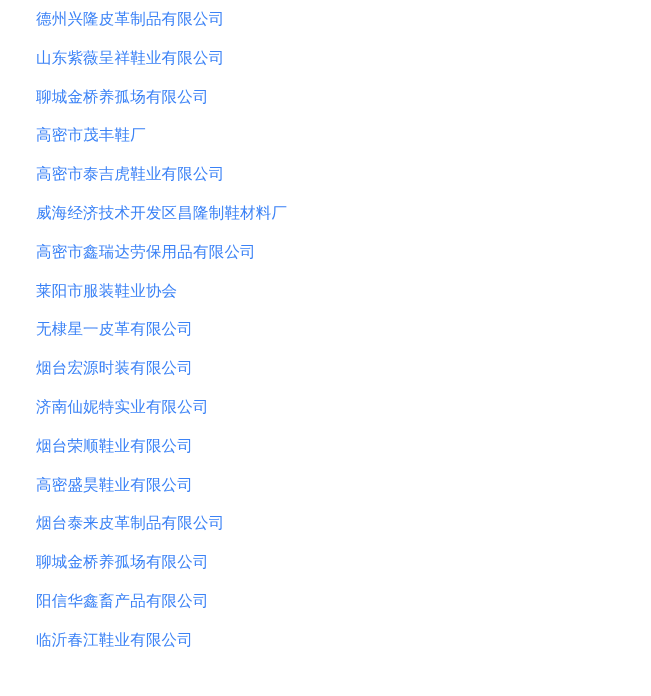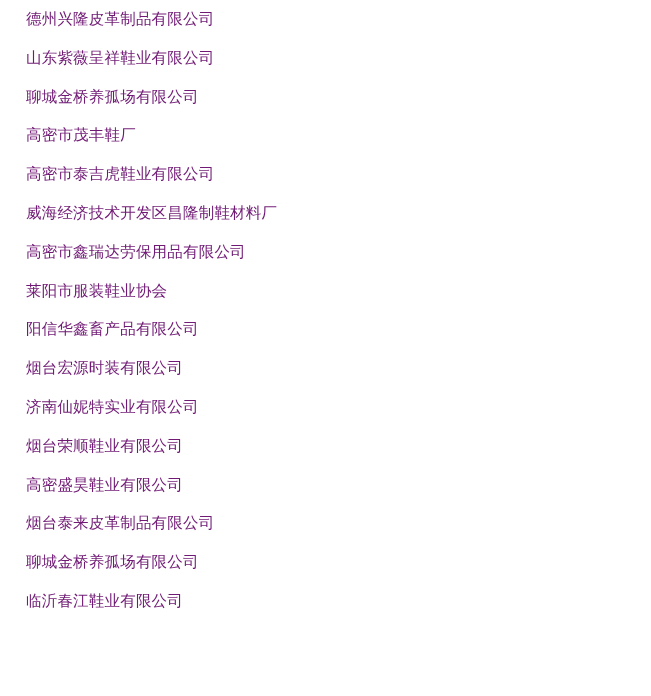--- a/index.html
+++ b/index.html
@@ -15,41 +15,42 @@
     overflow: hidden;
   }
   .company-list {
     list-style: none;
     margin: 0;
     padding: 0;
   }
   .company-item {
     height: 38.8px;
     line-height: 38.8px;
-    padding-left: 26px;
+    padding-left: 36px;
     font-size: 15.5px;
-    color: #701a75;
+    color: #3b82f6;
     white-space: nowrap;
     overflow: hidden;
     letter-spacing: 0.2px;
   }
 </style>
 </head>
 <body>
 
 <ul class="company-list">
   <li class="company-item">德州兴隆皮革制品有限公司</li>
   <li class="company-item">山东紫薇呈祥鞋业有限公司</li>
   <li class="company-item">聊城金桥养孤场有限公司</li>
   <li class="company-item">高密市茂丰鞋厂</li>
   <li class="company-item">高密市泰吉虎鞋业有限公司</li>
   <li class="company-item">威海经济技术开发区昌隆制鞋材料厂</li>
   <li class="company-item">高密市鑫瑞达劳保用品有限公司</li>
   <li class="company-item">莱阳市服装鞋业协会</li>
-  <li class="company-item">阳信华鑫畜产品有限公司</li>
+  <li class="company-item">无棣星一皮革有限公司</li>
   <li class="company-item">烟台宏源时装有限公司</li>
   <li class="company-item">济南仙妮特实业有限公司</li>
   <li class="company-item">烟台荣顺鞋业有限公司</li>
   <li class="company-item">高密盛昊鞋业有限公司</li>
   <li class="company-item">烟台泰来皮革制品有限公司</li>
   <li class="company-item">聊城金桥养孤场有限公司</li>
+  <li class="company-item">阳信华鑫畜产品有限公司</li>
   <li class="company-item">临沂春江鞋业有限公司</li>
 </ul>
 
 </body></html>

